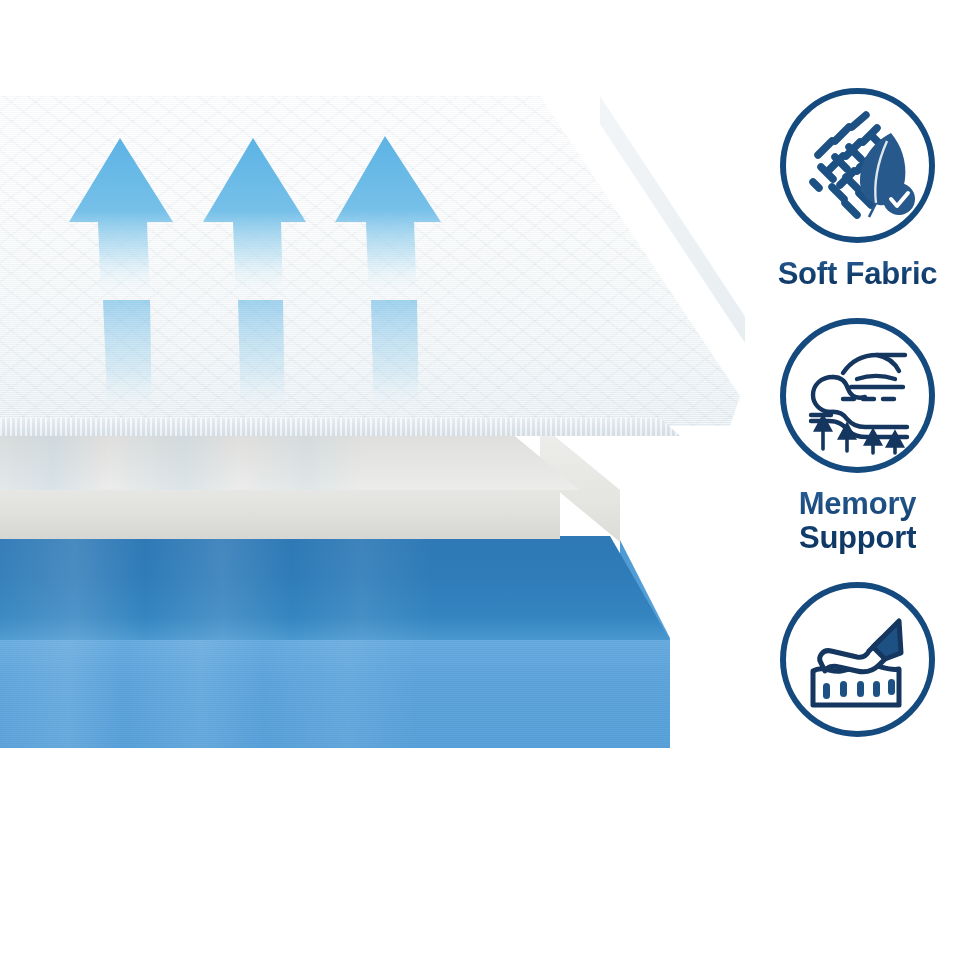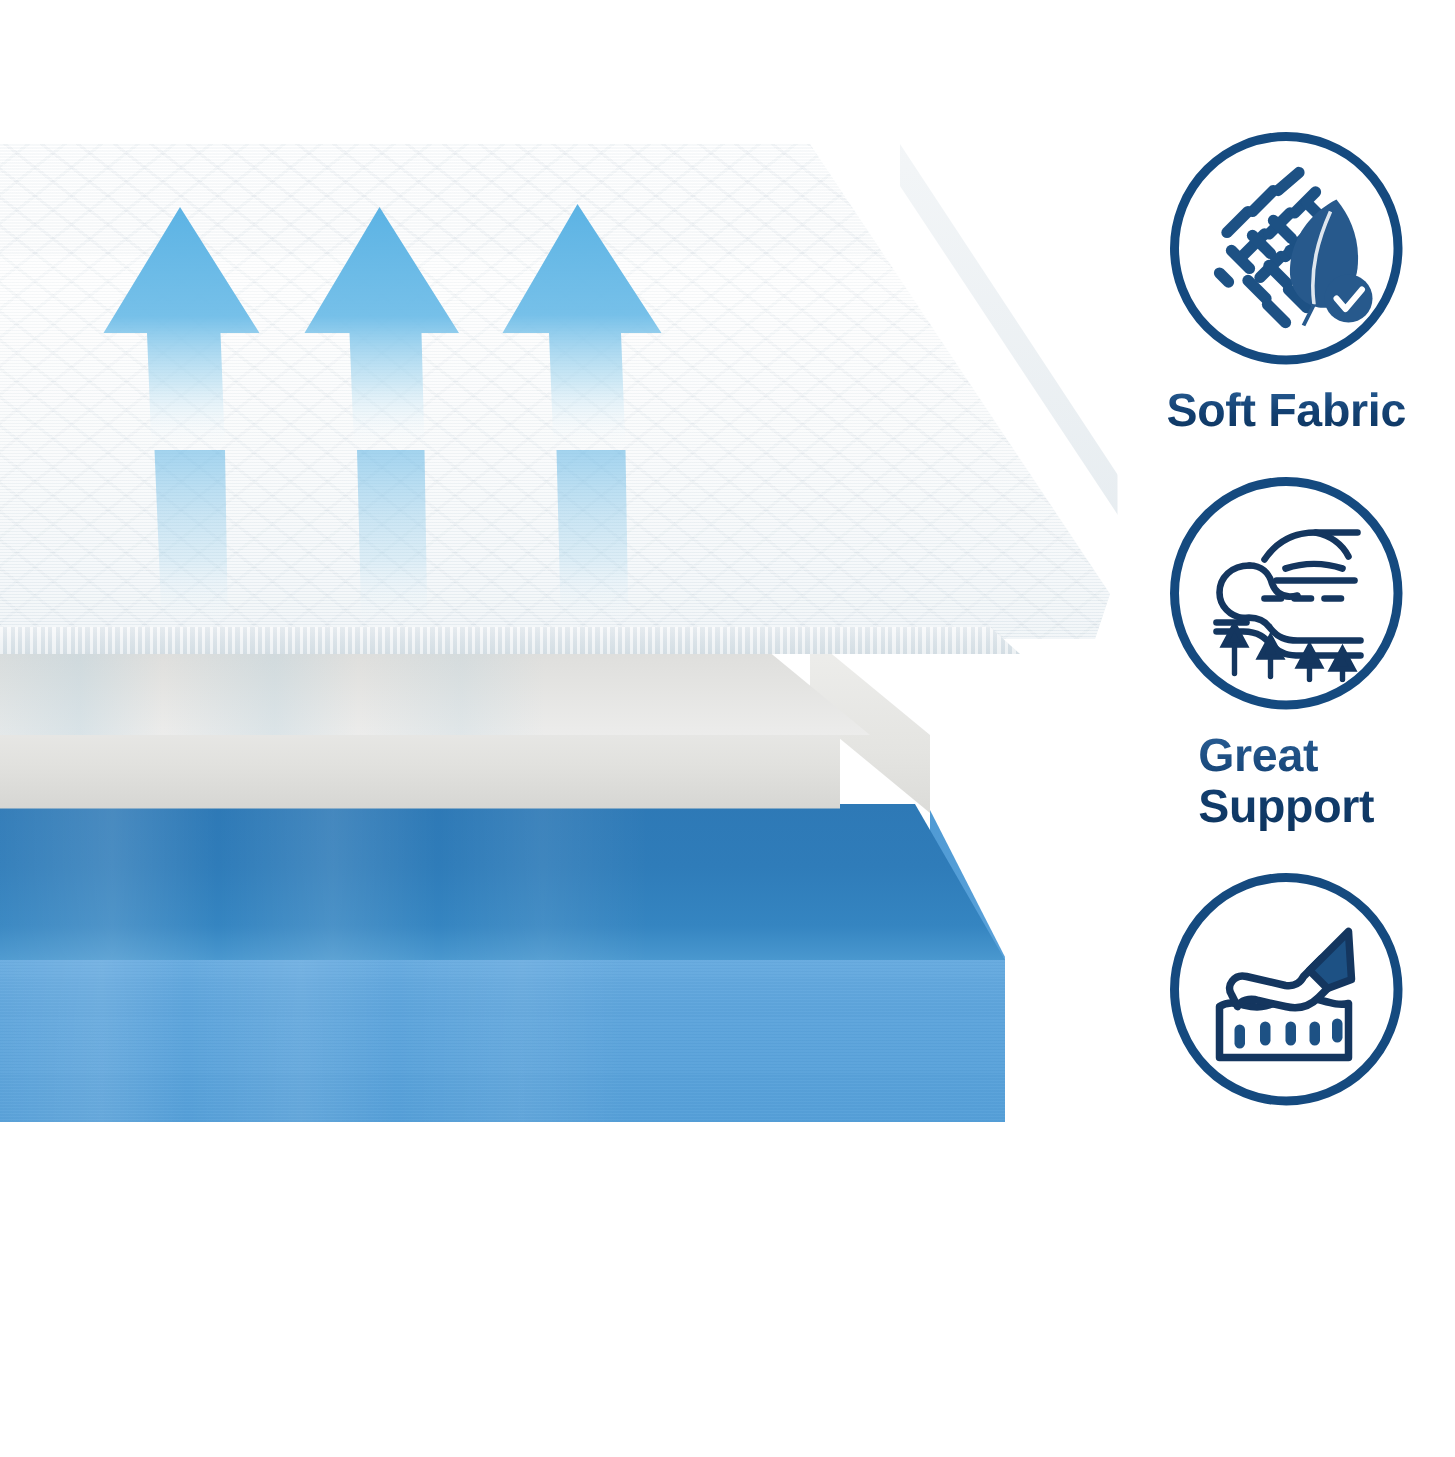--- a/index.html
+++ b/index.html
@@ -319,21 +319,21 @@
     border-radius: 50%;
     border: 6px solid #154a7f;
     background: #ffffff;
     display: flex;
     align-items: center;
     justify-content: center;
     box-sizing: border-box;
   }
   .feature-label {
     margin-top: 14px;
-    text-align: left;
+    text-align: right;
     font-size: 31px;
     font-weight: 700;
     line-height: 1.08;
     letter-spacing: -0.2px;
     color: #16487d;
     background: linear-gradient(180deg, #2a5f96 0%, #123f70 55%, #0e355f 100%);
     -webkit-background-clip: text;
     background-clip: text;
     -webkit-text-fill-color: transparent;
     white-space: pre-line;
@@ -494,21 +494,21 @@
             <polygon points="24,80 31,93 17,93"></polygon>
             <line x1="48" y1="114" x2="48" y2="96" stroke-linecap="round"></line>
             <polygon points="48,88 55,101 41,101"></polygon>
             <line x1="74" y1="116" x2="74" y2="102" stroke-linecap="round"></line>
             <polygon points="74,94 81,107 67,107"></polygon>
             <line x1="96" y1="116" x2="96" y2="104" stroke-linecap="round"></line>
             <polygon points="96,96 103,109 89,109"></polygon>
           </g>
         </svg>
       </div>
-      <div class="feature-label">Great
+      <div class="feature-label">Memory
 Support</div>
     </div>
 
     <div class="feature f3">
       <div class="feature-circle">
         <svg width="118" height="118" viewBox="0 0 118 118">
 
           <g>
             <path d="M14 70 C24 64 32 72 42 70 C54 68 62 62 74 64 C84 66 92 70 100 68 L100 104 L14 104 Z" fill="#ffffff" stroke="#14365f" stroke-width="5" stroke-linejoin="round"></path>
             <g fill="#1d5184">

